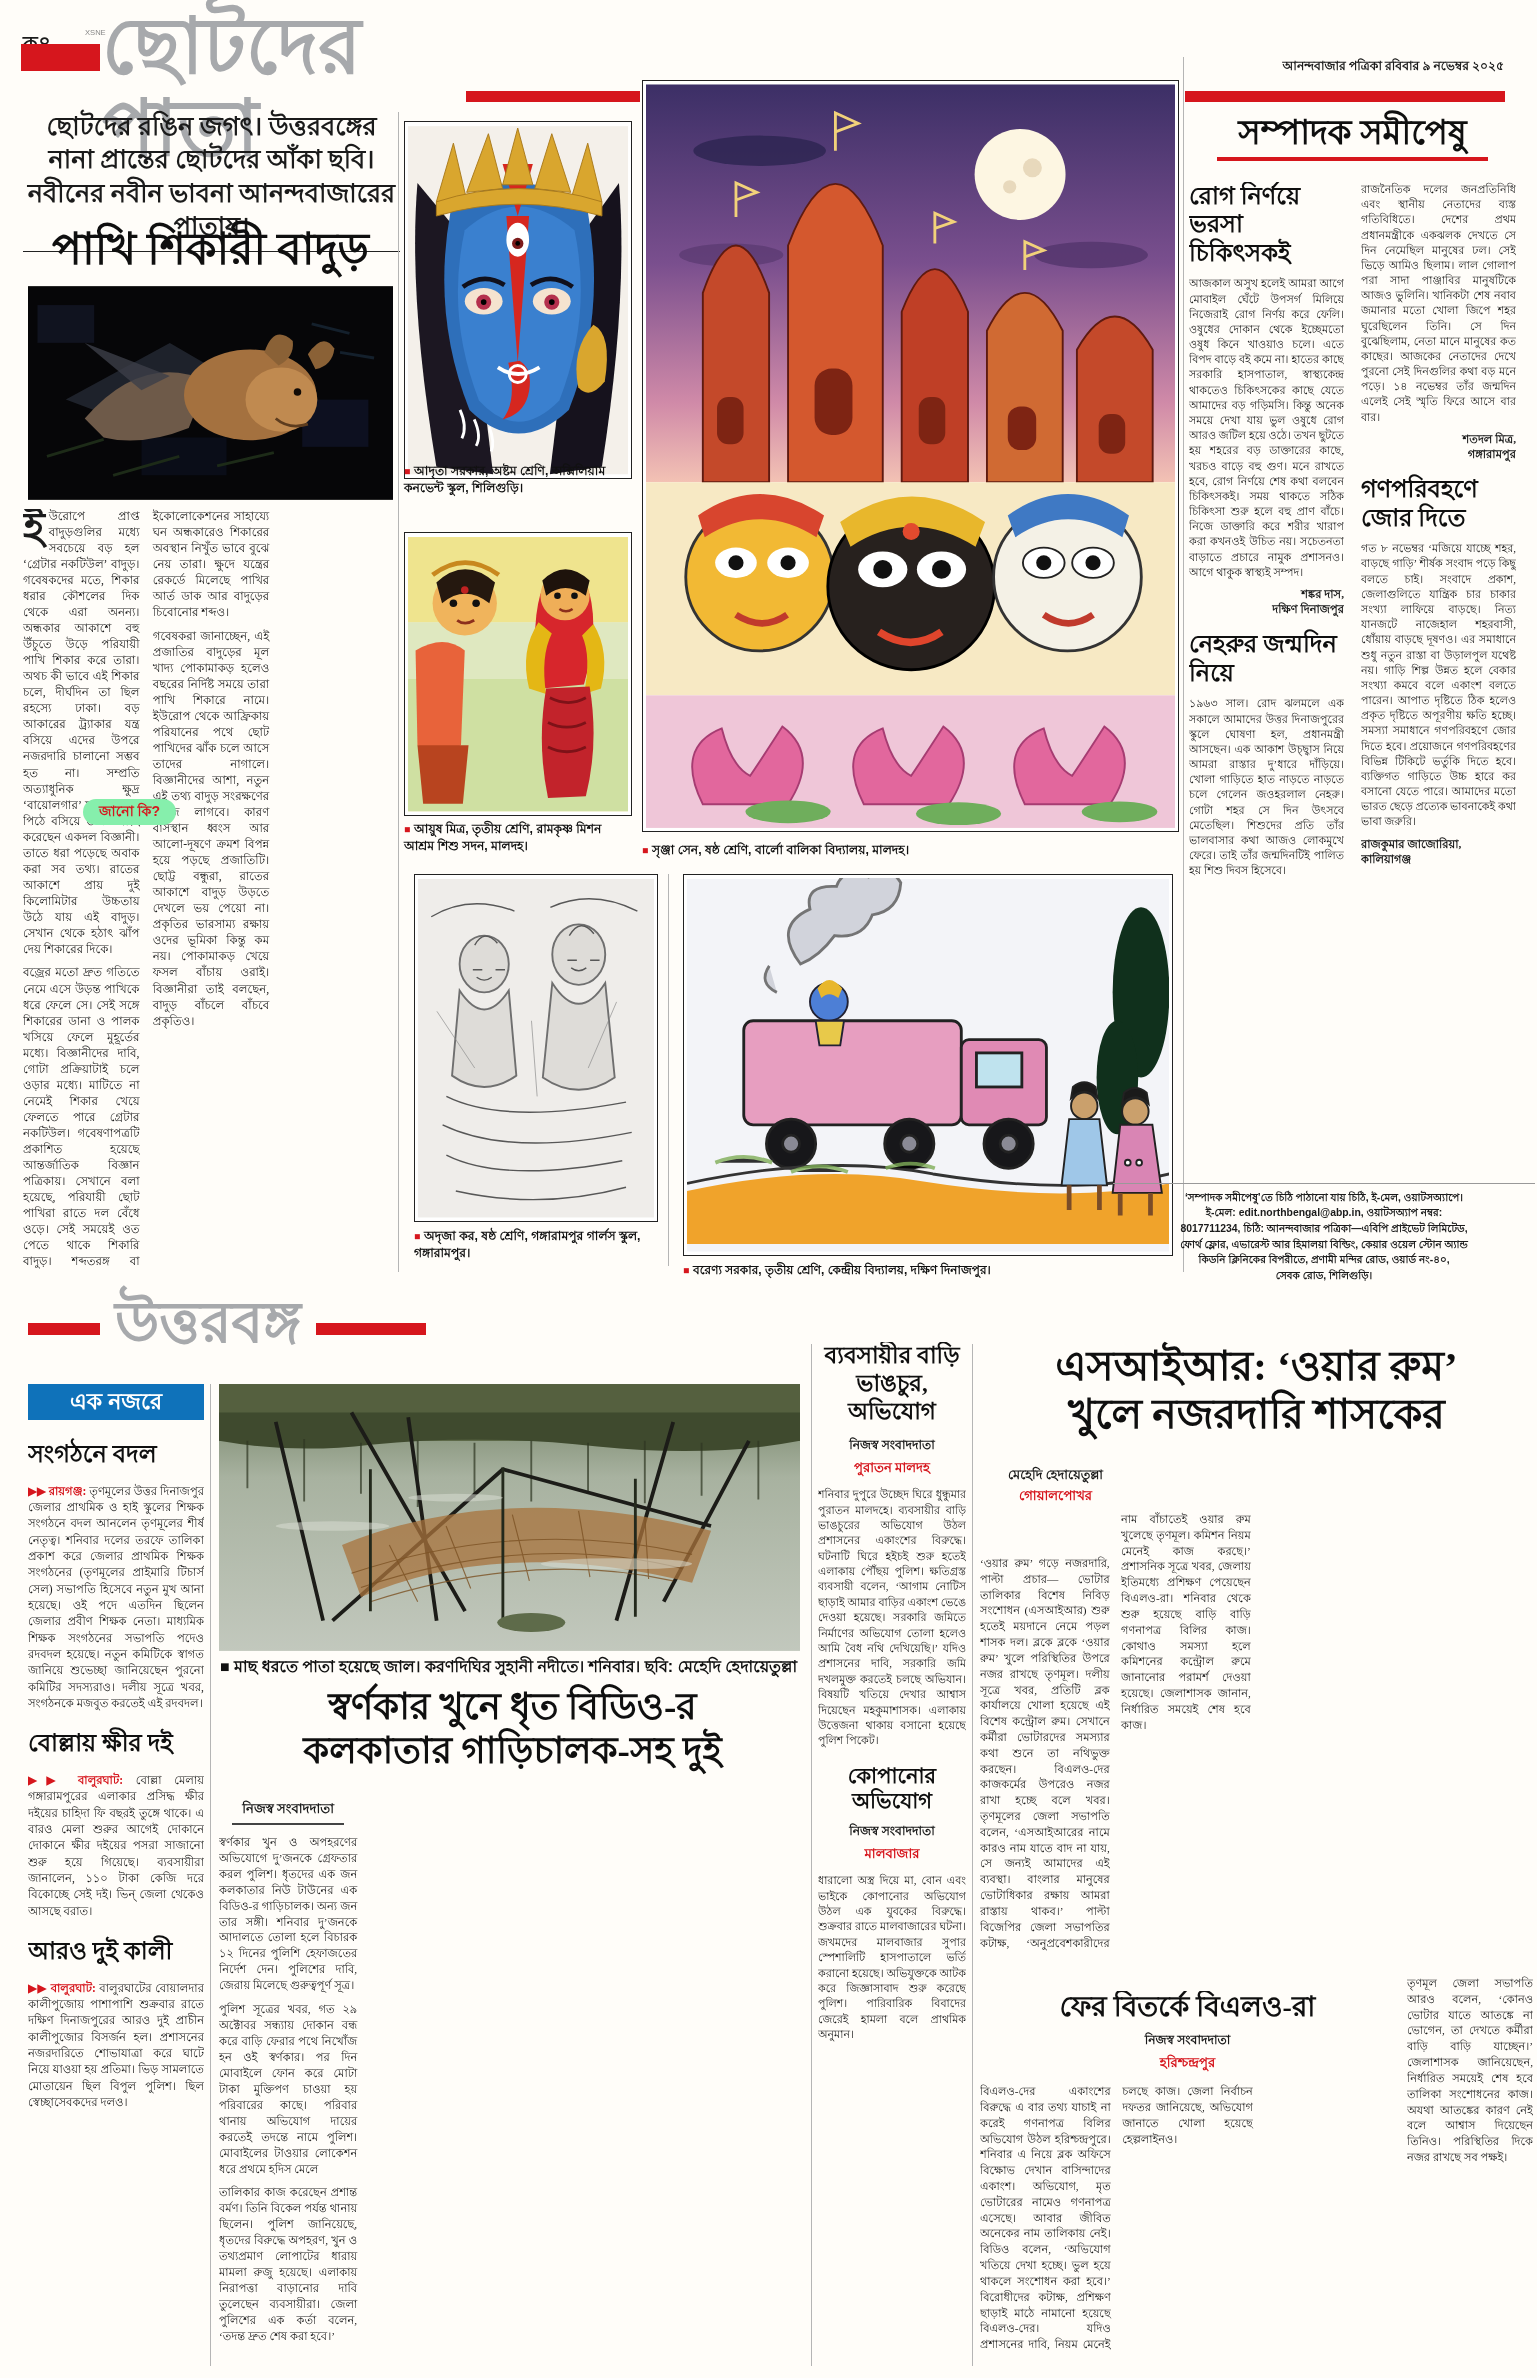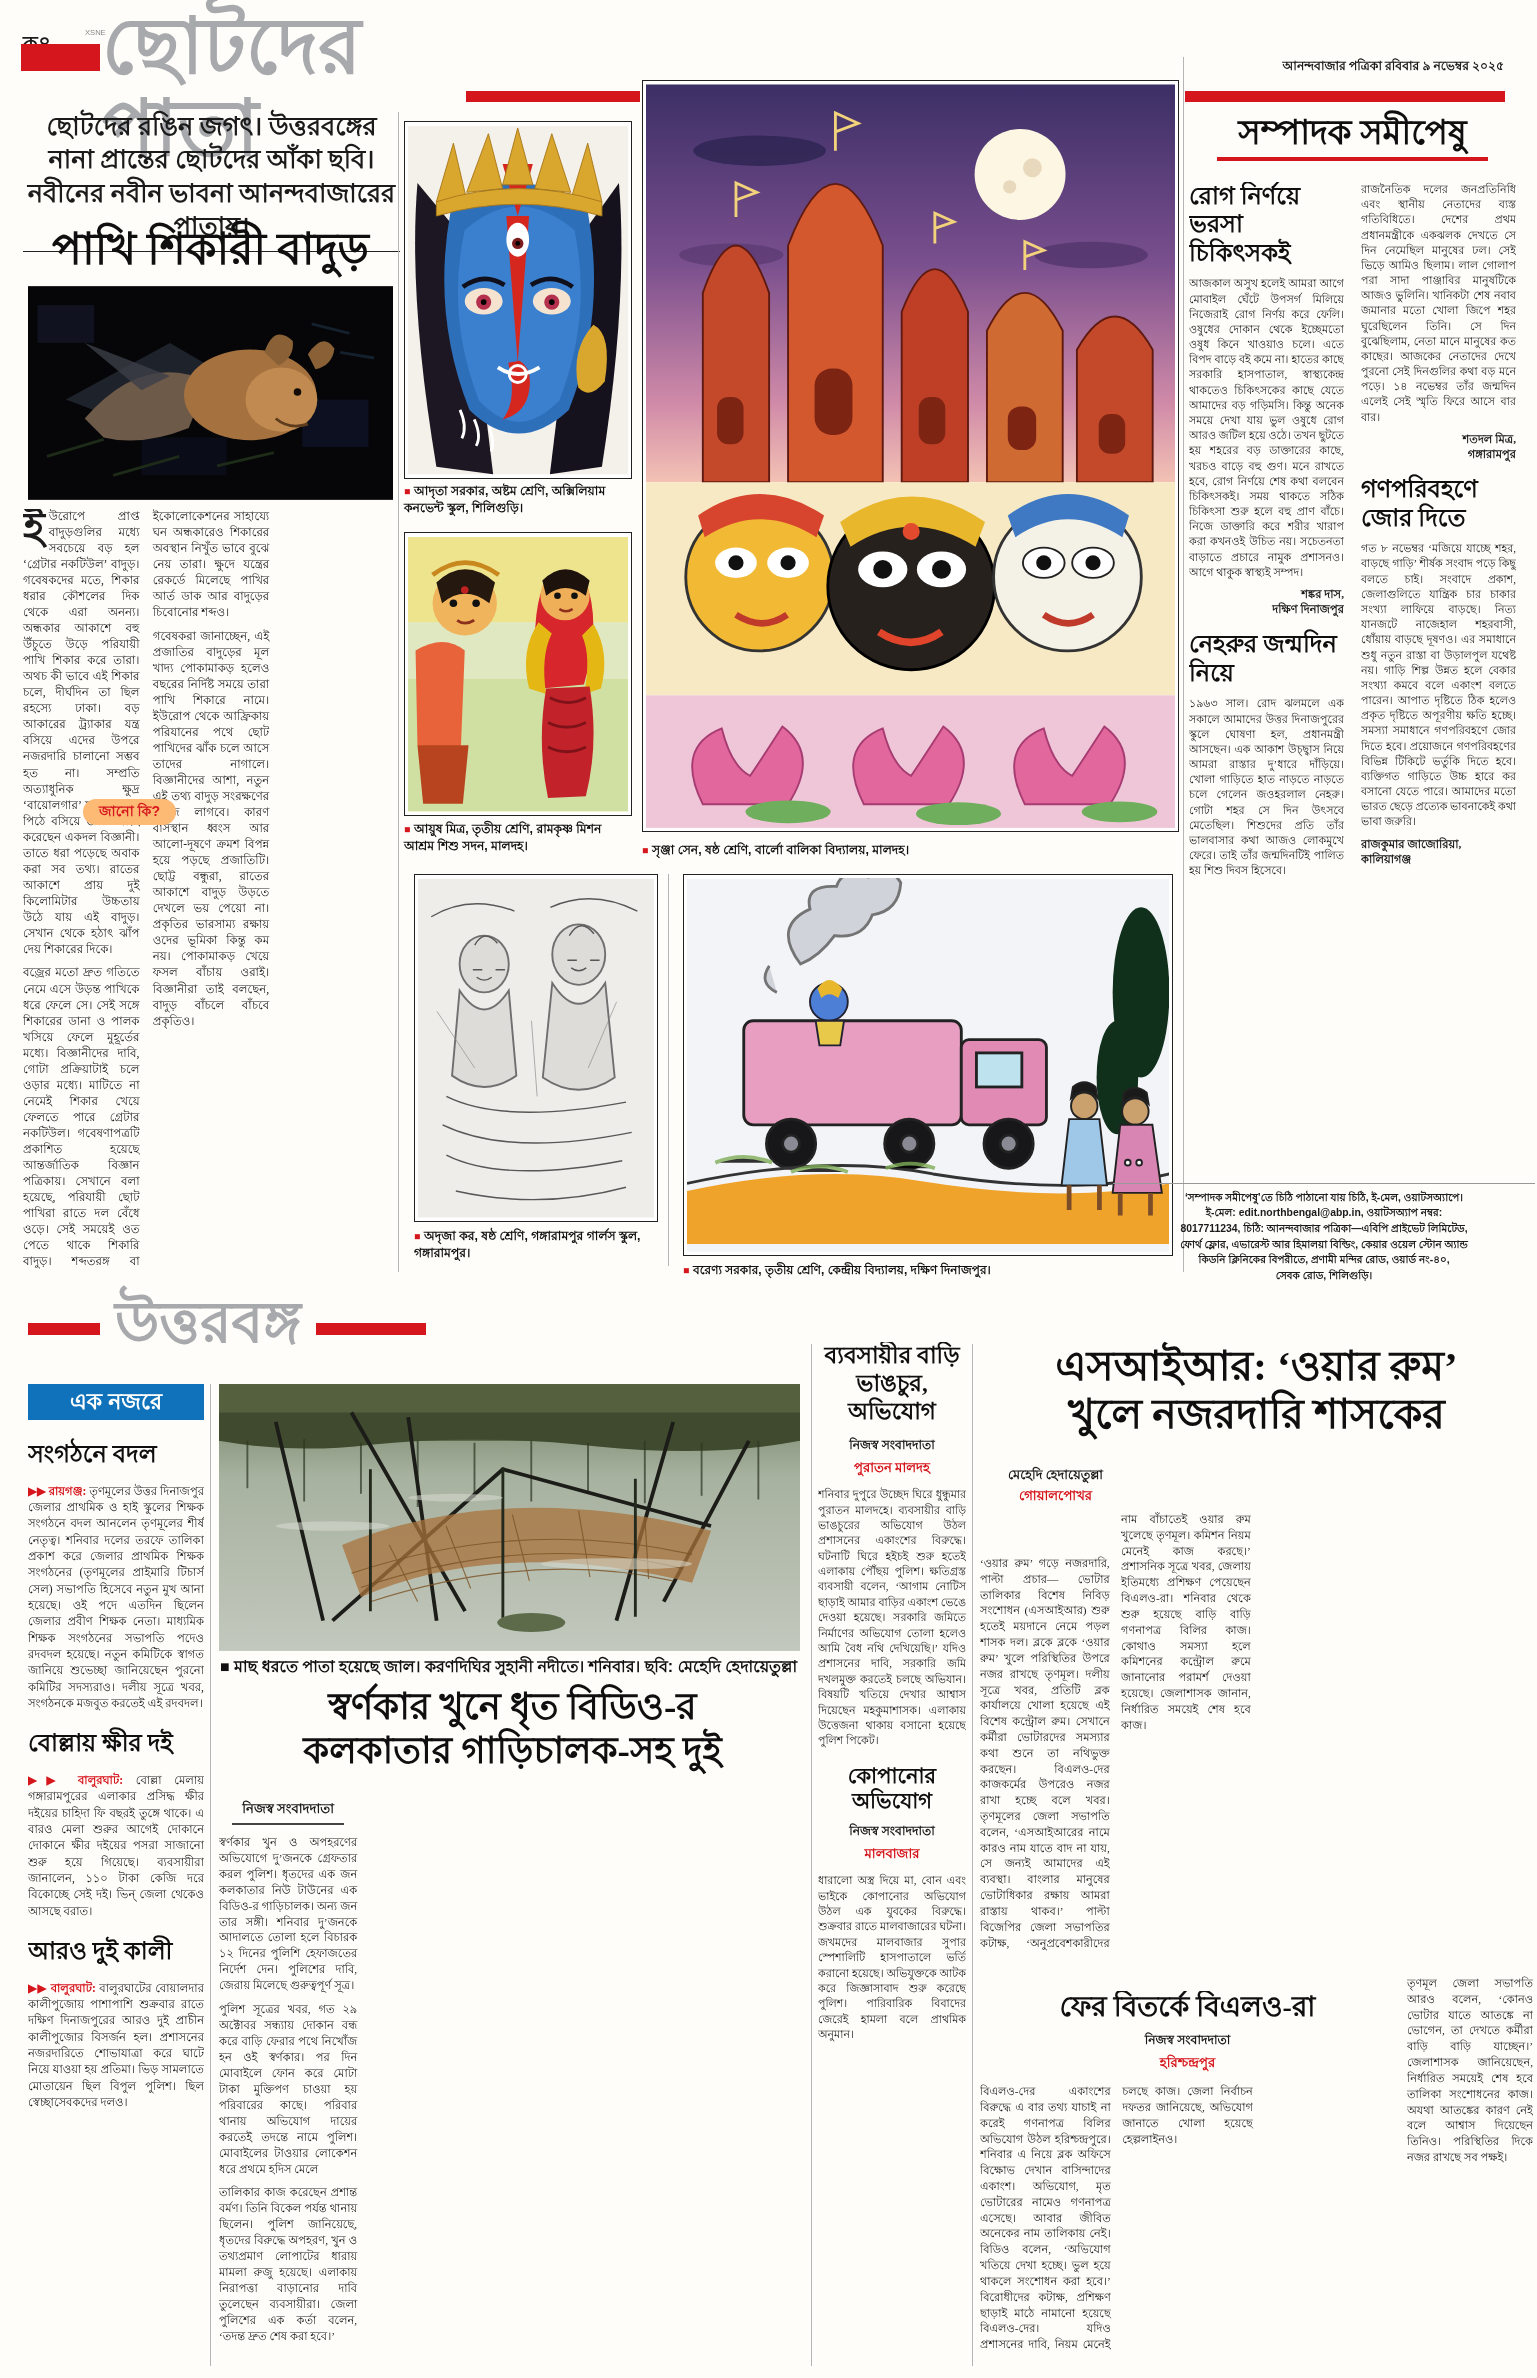--- a/index.html
+++ b/index.html
@@ -55,21 +55,21 @@
     <path d="M20 180 l60 -18 M90 200 l70 -20 M200 190 l60 -14" stroke="#1d2b18" stroke-width="3"></path>
     <path d="M300 40 l40 10 M330 70 l36 6" stroke="#14202c" stroke-width="3"></path>
   </svg>
 </div>
 
 <div class="abs just hidden-ov body-txt" style="left:23px;top:509px;width:376px;height:763px;column-count:3;column-gap:13.2px;column-fill:auto;">
   <p><span style="float:left;font-size:42px;line-height:0.85;font-weight:700;margin:1.9px 3.8px 0 0;">ই</span><span>উরোপে প্রাপ্ত বাদুড়গুলির মধ্যে সবচেয়ে বড় হল ‘গ্রেটার নকটিউল’ বাদুড়। গবেষকদের মতে, শিকার ধরার কৌশলের দিক থেকে এরা অনন্য। অন্ধকার আকাশে বহু উঁচুতে উড়ে পরিযায়ী পাখি শিকার করে তারা। অথচ কী ভাবে এই শিকার চলে, দীর্ঘদিন তা ছিল রহস্যে ঢাকা। বড় আকারের ট্র্যাকার যন্ত্র বসিয়ে এদের উপরে নজরদারি চালানো সম্ভব হত না। সম্প্রতি অত্যাধুনিক ক্ষুদ্র ‘বায়োলগার’ যন্ত্র বাদুড়ের পিঠে বসিয়ে তথ্য সংগ্রহ করেছেন একদল বিজ্ঞানী। তাতে ধরা পড়েছে অবাক করা সব তথ্য। রাতের আকাশে প্রায় দুই কিলোমিটার উচ্চতায় উঠে যায় এই বাদুড়। সেখান থেকে হঠাৎ ঝাঁপ দেয় শিকারের দিকে।</span></p>
   <p>বজ্রের মতো দ্রুত গতিতে নেমে এসে উড়ন্ত পাখিকে ধরে ফেলে সে। সেই সঙ্গে শিকারের ডানা ও পালক খসিয়ে ফেলে মুহূর্তের মধ্যে। বিজ্ঞানীদের দাবি, গোটা প্রক্রিয়াটাই চলে ওড়ার মধ্যে। মাটিতে না নেমেই শিকার খেয়ে ফেলতে পারে গ্রেটার নকটিউল। গবেষণাপত্রটি প্রকাশিত হয়েছে আন্তর্জাতিক বিজ্ঞান পত্রিকায়। সেখানে বলা হয়েছে, পরিযায়ী ছোট পাখিরা রাতে দল বেঁধে ওড়ে। সেই সময়েই ওত পেতে থাকে শিকারি বাদুড়। শব্দতরঙ্গ বা ইকোলোকেশনের সাহায্যে ঘন অন্ধকারেও শিকারের অবস্থান নিখুঁত ভাবে বুঝে নেয় তারা। ক্ষুদে যন্ত্রের রেকর্ডে মিলেছে পাখির আর্ত ডাক আর বাদুড়ের চিবোনোর শব্দও।</p>
   <p>গবেষকরা জানাচ্ছেন, এই প্রজাতির বাদুড়ের মূল খাদ্য পোকামাকড় হলেও বছরের নির্দিষ্ট সময়ে তারা পাখি শিকারে নামে। ইউরোপ থেকে আফ্রিকায় পরিযানের পথে ছোট পাখিদের ঝাঁক চলে আসে তাদের নাগালে। বিজ্ঞানীদের আশা, নতুন এই তথ্য বাদুড় সংরক্ষণের কাজে লাগবে। কারণ বাসস্থান ধ্বংস আর আলো-দূষণে ক্রমশ বিপন্ন হয়ে পড়ছে প্রজাতিটি। ছোট্ট বন্ধুরা, রাতের আকাশে বাদুড় উড়তে দেখলে ভয় পেয়ো না। প্রকৃতির ভারসাম্য রক্ষায় ওদের ভূমিকা কিন্তু কম নয়। পোকামাকড় খেয়ে ফসল বাঁচায় ওরাই। বিজ্ঞানীরা তাই বলছেন, বাদুড় বাঁচলে বাঁচবে প্রকৃতিও।</p>
 </div>
-<div class="abs center" style="left:83px;top:799px;width:93px;height:25.6px;background:#fdba74;border-radius:13.2px;color:#d6161d;font-weight:700;font-size:14px;line-height:25.6px;font-family:'Liberation Sans',sans-serif;">জানো কি?</div>
+<div class="abs center" style="left:83px;top:799px;width:93px;height:25.6px;background:#86efac;border-radius:13.2px;color:#d6161d;font-weight:700;font-size:14px;line-height:25.6px;font-family:'Liberation Sans',sans-serif;">জানো কি?</div>
 
 <div class="vrule" style="left:398px;top:112px;height:1160px;"></div>
 
 <div class="abs frame" style="left:404px;top:121px;width:228px;height:358px;">
   <svg viewBox="0 0 233 368">
     <rect width="233" height="368" fill="#f4f0ea"></rect>
     <path d="M10 60 Q0 180 30 360 L90 368 L60 120 Z" fill="#1c1722"></path>
     <path d="M223 60 Q233 180 205 360 L150 368 L180 120 Z" fill="#16121d"></path>
     <path d="M45 90 Q116 30 190 90 Q210 200 170 300 Q116 350 65 300 Q25 200 45 90 Z" fill="#2e6fba"></path>
     <path d="M60 110 Q116 60 176 110 Q195 200 160 290 Q116 335 75 290 Q40 200 60 110 Z" fill="#3a80cf"></path>
@@ -95,21 +95,21 @@
         <path d="M134 66 L152 8 L172 70 Z"></path>
         <path d="M172 78 L190 18 L205 80 Z"></path>
       <path d="M30 80 Q116 52 205 80 L205 95 Q116 70 30 95 Z"></path>
     </g>
     <path d="M196 210 q20 10 12 60 q-16 20 -28 6 q-8 -40 16 -66 Z" fill="#d9a62e"></path>
     <g stroke="#fff" stroke-width="3" fill="none">
         <path d="M55 300 q8 18 2 30 M70 310 q8 18 2 28 M86 318 q6 16 2 26"></path>
       </g>
   </svg>
 </div>
-<div class="abs caption" style="left:404px;top:483px;width:228px;">
+<div class="abs caption" style="left:404px;top:463px;width:228px;">
   <span class="bullet">■</span><span>আদৃতা সরকার, অষ্টম শ্রেণি, অক্সিলিয়াম কনভেন্ট স্কুল, শিলিগুড়ি।</span>
 </div>
 
 <div class="abs frame" style="left:404px;top:532px;width:228px;height:284px;">
   <svg viewBox="0 0 233 290">
     <rect width="233" height="290" fill="#f6efb8"></rect>
     <rect y="0" width="233" height="90" fill="#efe48e"></rect>
     <path d="M0 90 h233 v60 h-233 z" fill="#dfe8c0"></path>
     <path d="M0 150 h233 v140 h-233 z" fill="#cfe0a2"></path>
     <g>

